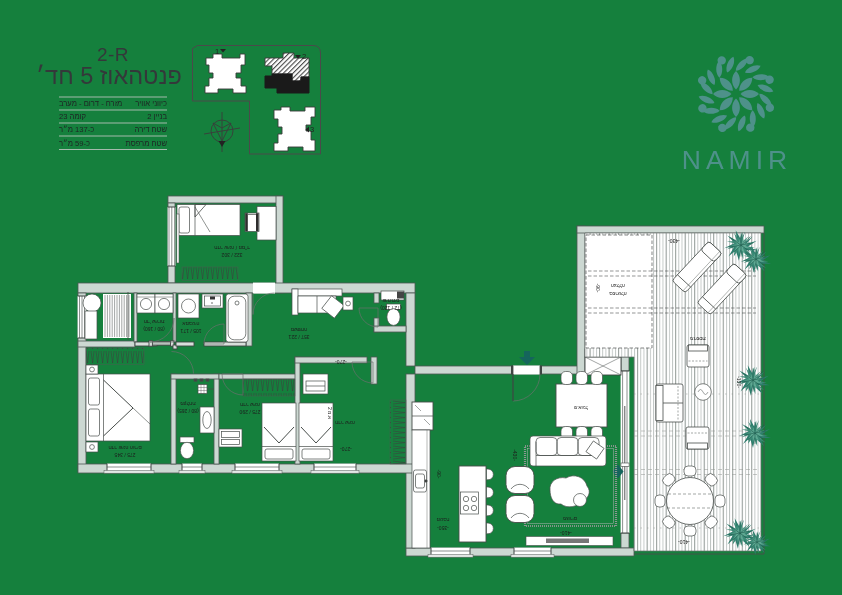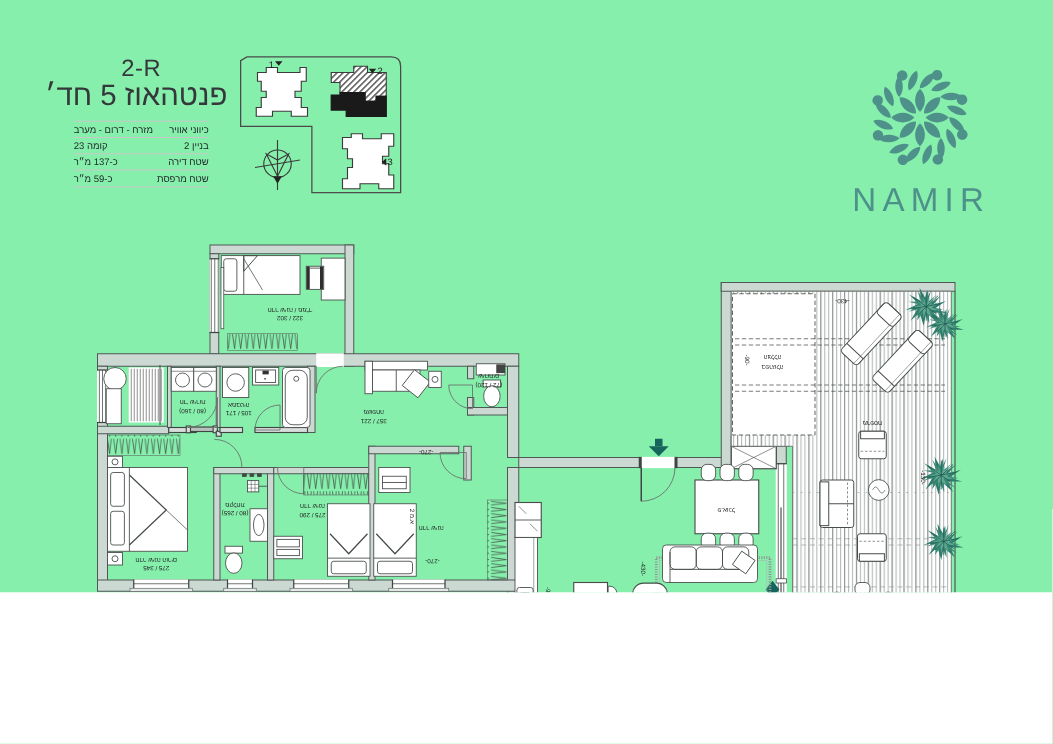--- a/index.html
+++ b/index.html
@@ -1,16 +1,16 @@
 <!DOCTYPE html>
 <html><head>
 <meta charset="utf-8">
 <style>
 html,body{margin:0;padding:0;background:#ffffff;}
-#page{position:relative;width:842px;height:474px;background:#86efac;overflow:hidden;}
+#page{position:relative;width:842px;height:595px;background:#15803d;overflow:hidden;}
 svg{display:block;}
 text{font-family:"Liberation Sans",sans-serif;}
 .lbl{font-size:5px;fill:#1d1d1d;}
 </style>
 </head>
 <body>
 <div id="page">
 <svg width="842" height="595" viewBox="0 0 842 595">
 <defs>
 <pattern id="deck" width="3.17" height="8" patternUnits="userSpaceOnUse">

